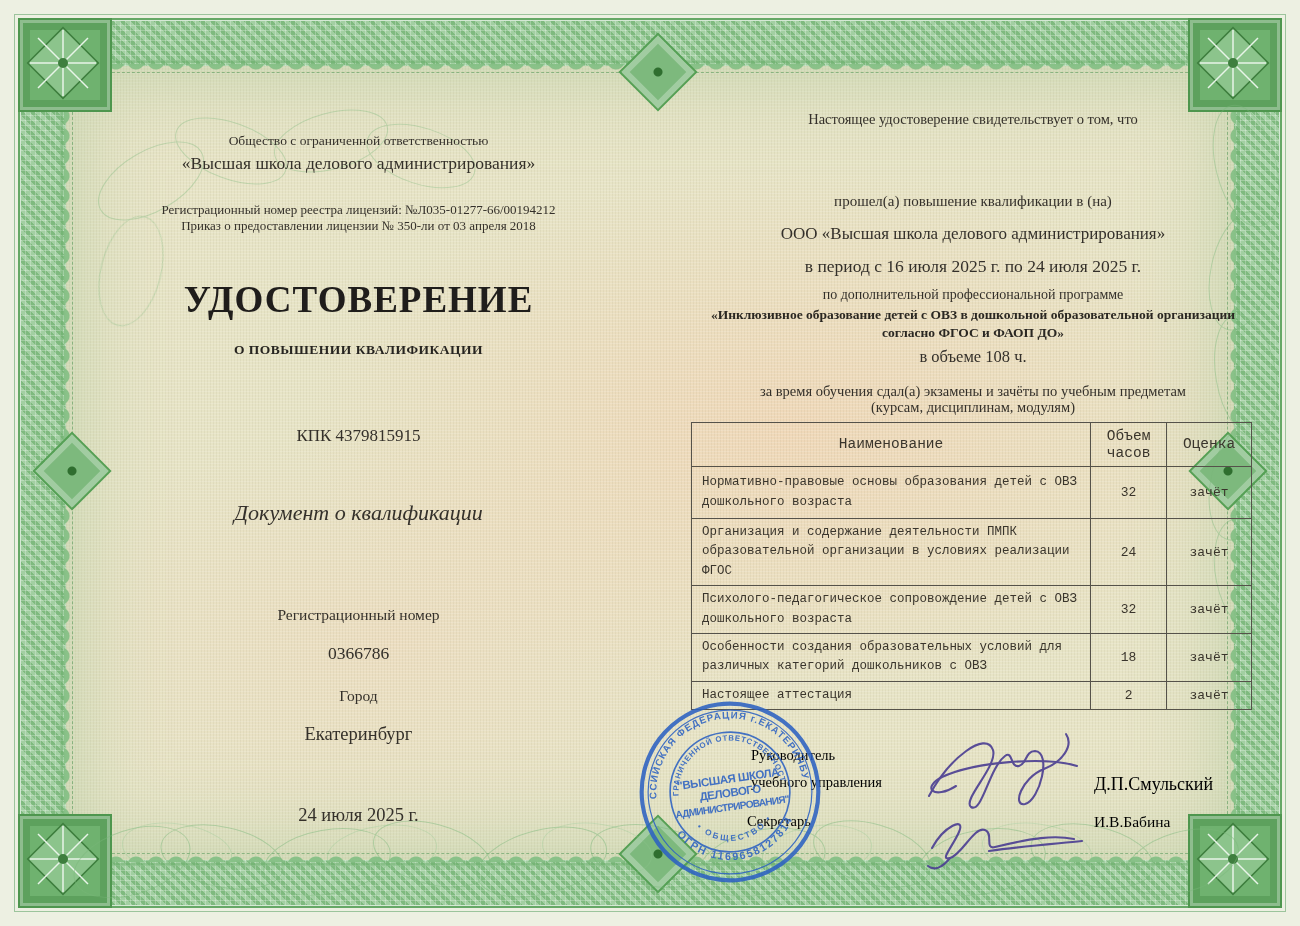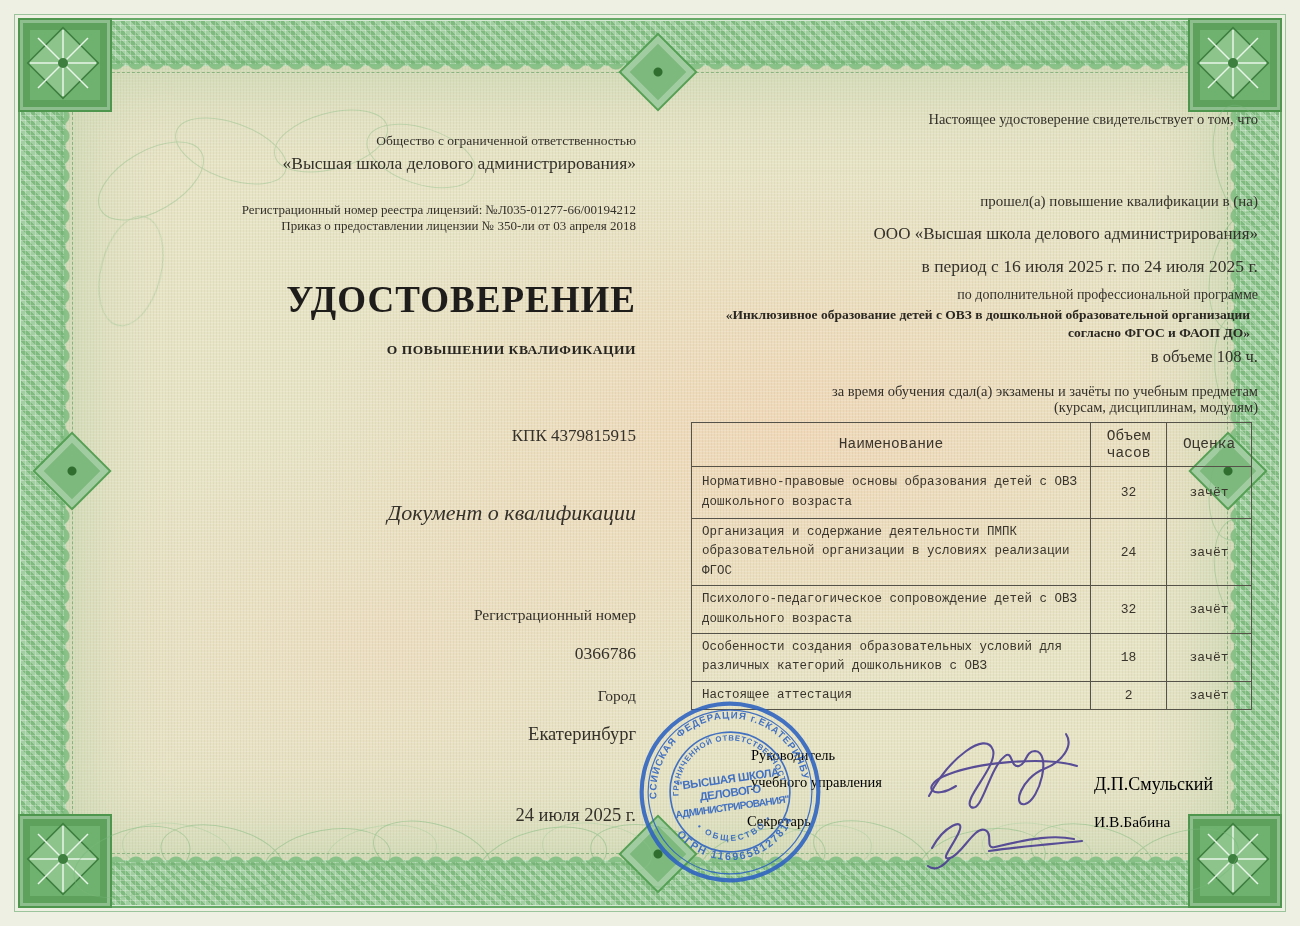--- a/index.html
+++ b/index.html
@@ -56,21 +56,21 @@
   .corner svg{display:block}
   
   .mid-d{
     position:absolute;width:52px;height:52px;transform:rotate(45deg);
     background:radial-gradient(circle at center, #2f6e2f 0 4px, #7db97d 5px);
     border:2px solid #55a055;box-shadow:inset 0 0 0 6px rgba(255,255,255,.28);
   }
   .d-top{left:624px;top:38px}.d-bot{left:624px;bottom:38px}.d-left{left:38px;top:437px}.d-right{right:38px;top:437px}
   .deco{position:absolute;pointer-events:none;}
   
-  .t{position:absolute;text-align:right;color:#34302a;}
+  .t{position:absolute;text-align:center;color:#34302a;}
   .tl{position:absolute;text-align:left;color:#000000;}
   .b{font-weight:bold;}
   .i{font-style:italic;}
   
   table.subjects{
     position:absolute;left:685px;top:416px;width:561px;border-collapse:collapse;
     font-family:Liberation Mono, monospace;color:#3a352c;
   }
   table.subjects td,table.subjects th{border:1px solid #55524a;}
   table.subjects th{font-weight:normal;font-size:14.5px;line-height:1.15;padding:2px;}

